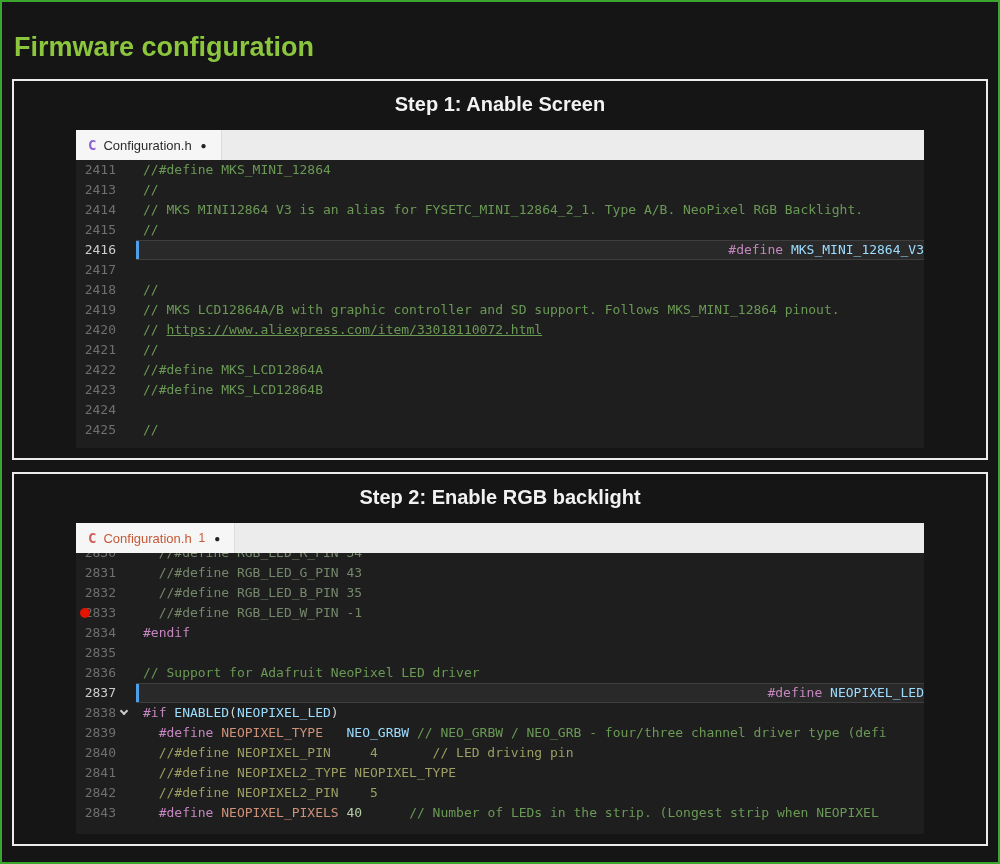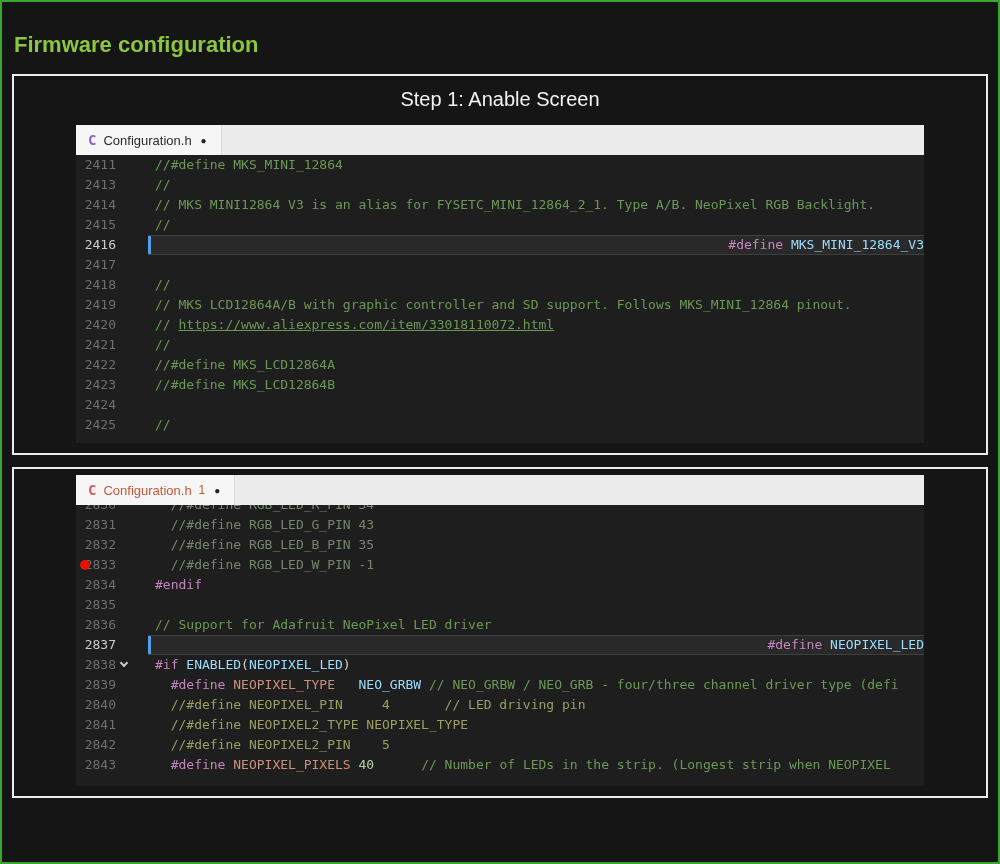--- a/index.html
+++ b/index.html
@@ -6,34 +6,34 @@
   html,body { margin:0; padding:0; }
   body {
     width:1000px; height:864px;
     background:#151515;
     border:2px solid #3aa62f;
     font-family:"Liberation Sans", sans-serif;
     overflow:hidden;
   }
   h1.page-title {
     color:#8cc63e;
-    font-size:22px;
+    font-size:27px;
     font-weight:bold;
     margin:30px 0 16px 12px;
   }
   .stepbox {
     border:2px solid #ececec;
     margin:0 10px 12px 10px;
     padding:6px 0 10px 0;
     background:#151515;
   }
   .step-heading {
     color:#f2f2f2;
     font-size:20px;
-    font-weight:normal;
+    font-weight:bold;
     text-align:center;
     margin:6px 0 14px 0;
   }
   .editor { width:848px; margin:0 auto; }
   .tabbar {
     height:30px;
     background:#ececec;
     display:flex;
     align-items:stretch;
   }
@@ -84,21 +84,20 @@
     border-right:2px solid #c8c8c8;
     border-bottom:2px solid #c8c8c8;
     transform:rotate(45deg);
   }
   .codecell {
     flex:1;
     position:relative;
     padding-left:7px;
     white-space:pre;
     overflow:hidden;
-    margin-left:12px;
   }
   .line.cur .codecell {
     background:#292929;
     box-shadow:inset 0 1px 0 #3e3e3e, inset 0 -1px 0 #3e3e3e;
     text-align:right;
   }
   .line.cur .codecell::before {
     content:'';
     position:absolute; left:0; top:1px; bottom:1px; width:3px;
     background:#4f9fe8;
@@ -206,20 +205,21 @@
             <span class="ln">2425</span>
             <span class="fold"></span>
             <span class="codecell"><span class="tk-c">//</span></span>
           </div>
         </div>
     </div>
   </div>
 </section>
 
 <section class="stepbox s2">
+  <div class="step-heading">Step 2: Enable RGB backlight</div>
   <div class="editor">
     <div class="tabbar">
       <div class="tab">
         <span class="cicon">C</span>
         <span class="tab-label">Configuration.h</span>
         <span class="tab-badge">1</span>
         <span class="tab-dot">●</span>
       </div>
     </div>
     <div class="code-area">

